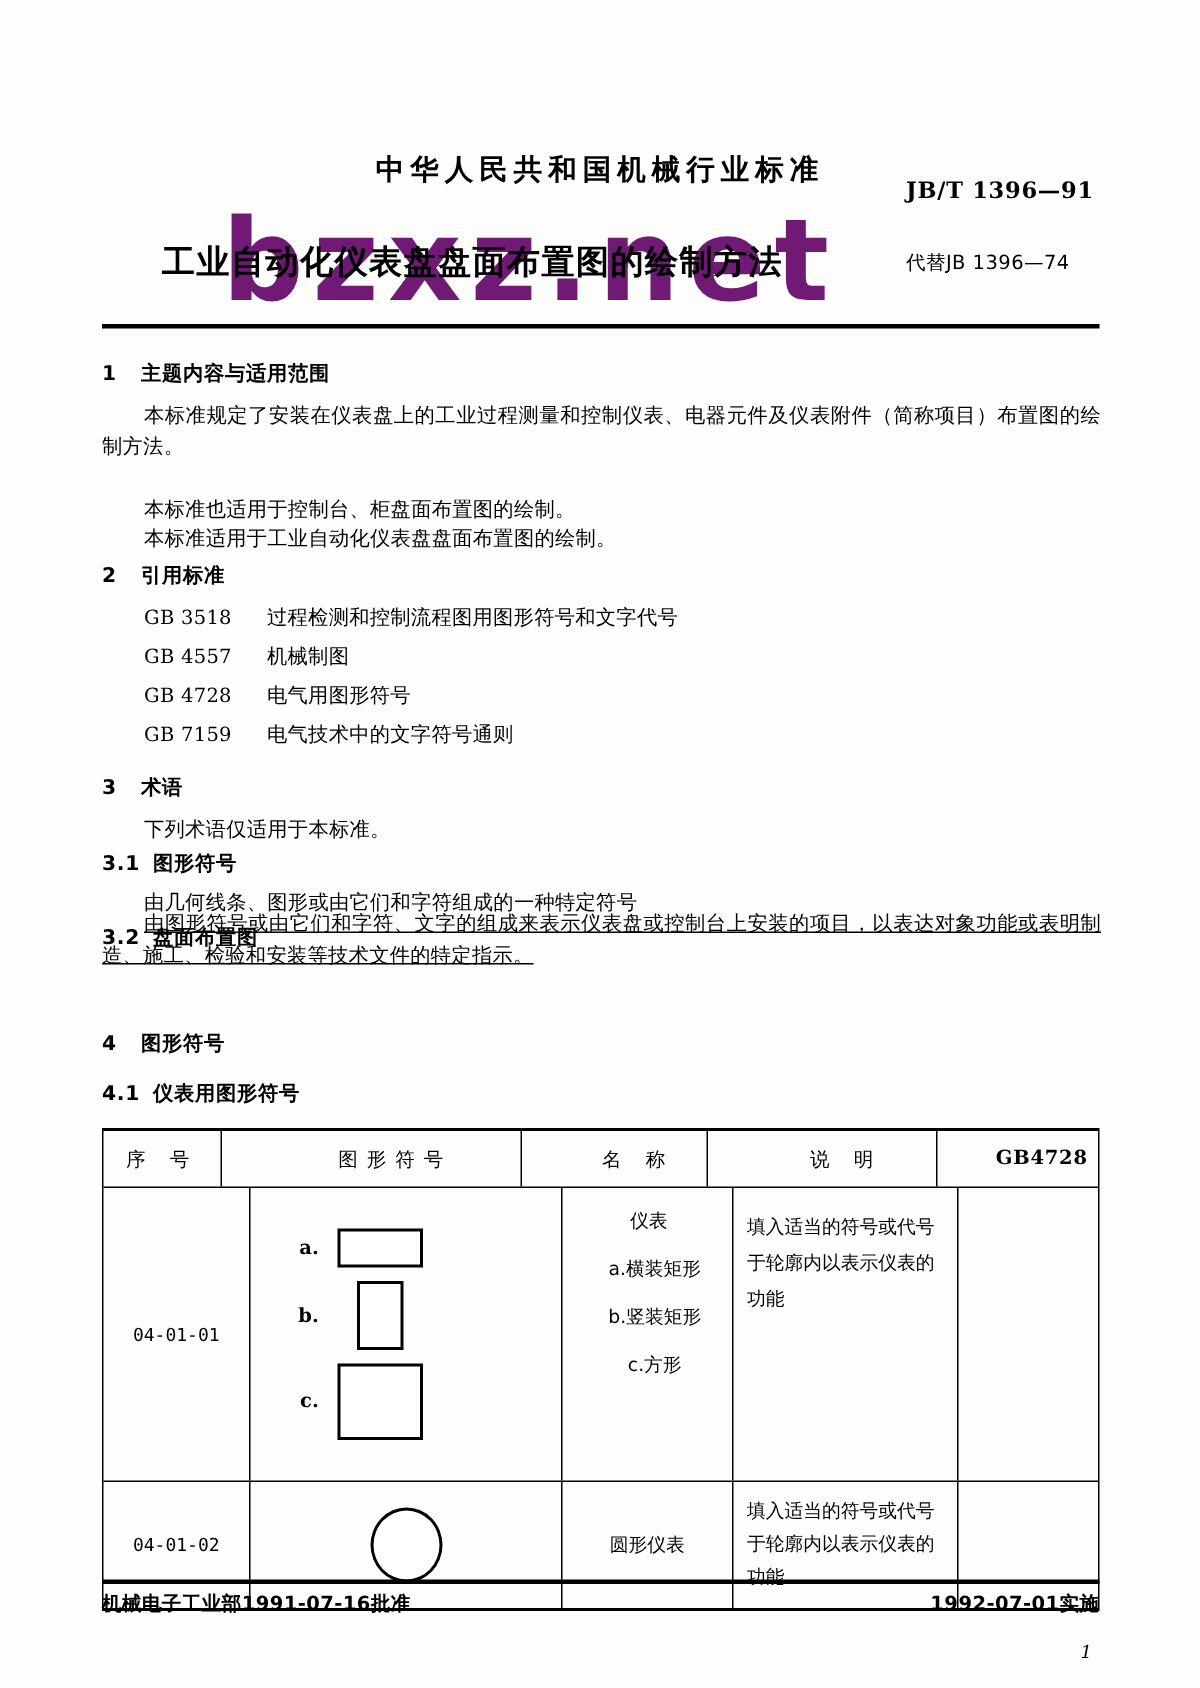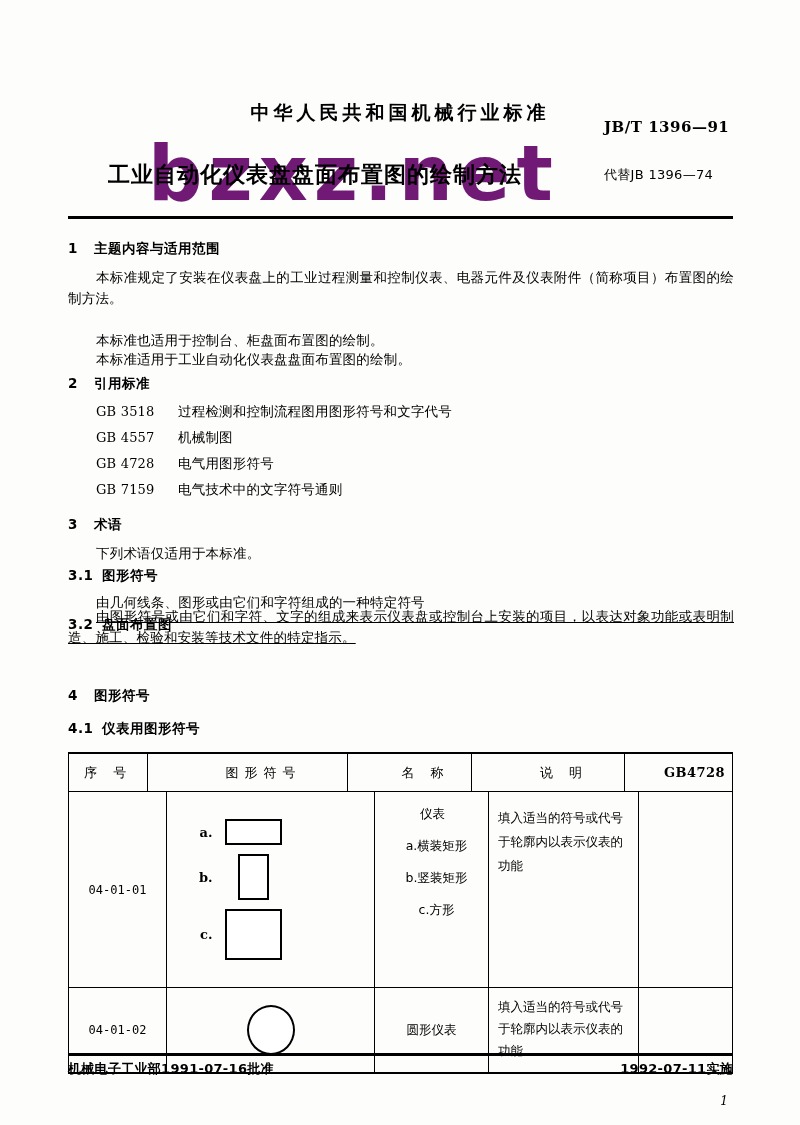--- a/index.html
+++ b/index.html
@@ -377,17 +377,17 @@
         <div class="cell c-desc">
           <div class="desc-block">填入适当的符号或代号于轮廓内以表示仪表的功能</div>
         </div>
         <div class="cell c-gb"></div>
       </div>
 
     </div>
 
     <div class="foot-rule"></div>
     <div class="foot-left">机械电子工业部1991-07-16批准</div>
-    <div class="foot-right">1992-07-11实施</div>
+    <div class="foot-right">1992-07-01实施</div>
     <div class="page-no">1</div>
 
   </div>
 </div>
 
 </body></html>

